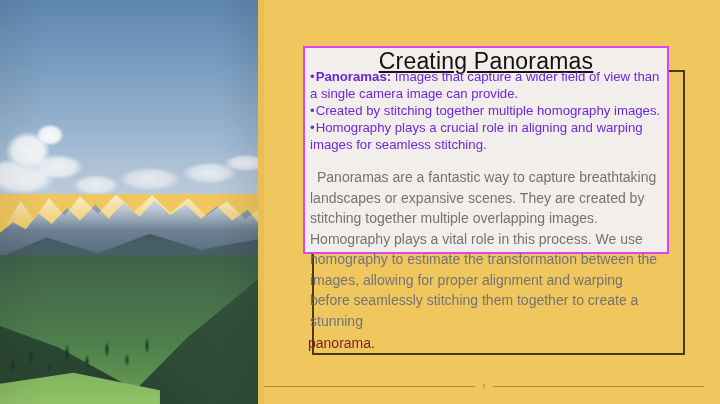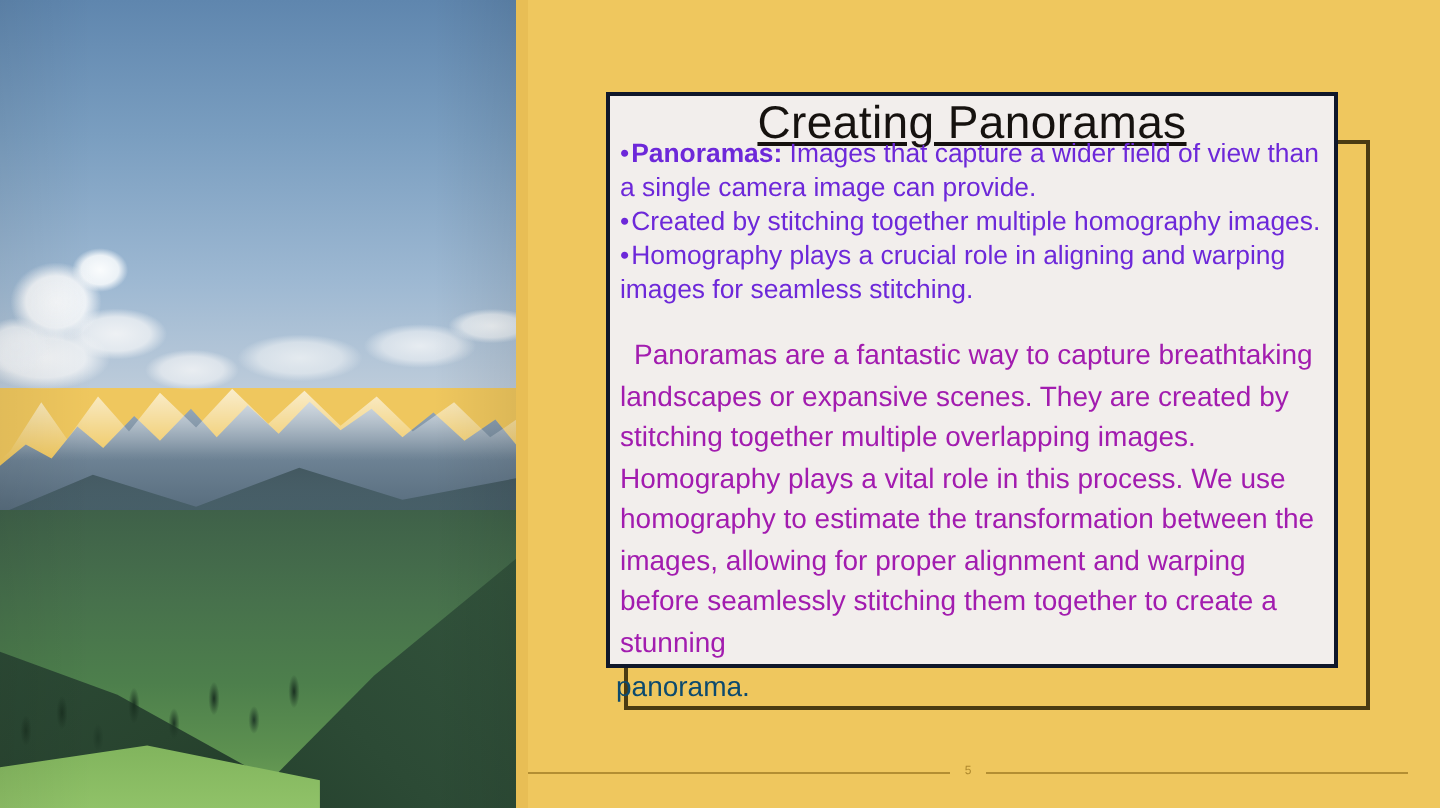--- a/index.html
+++ b/index.html
@@ -101,23 +101,23 @@
 
   
   #backbox{
     position:absolute;left:312px;top:70px;width:369px;height:281px;
     border:2px solid #4A3B12;
     background:transparent;
   }
 
   
   #contentbox{
-    position:absolute;left:303px;top:46px;width:366px;height:288px;
+    position:absolute;left:303px;top:46px;width:366px;height:208px;
     background:#F2EEEC;
-    border:2px solid #0f172a;
+    border:2px solid #d946ef;
     box-sizing:border-box;
     overflow:visible;
   }
   #title{
     text-align:center;
     font-size:23px;
     line-height:24px;
     color:#16120F;
     text-decoration:underline;
     text-underline-offset:2px;
@@ -140,27 +140,27 @@
   .bullets li::before{
     content:"\2022";
     margin-right:1px;
   }
   .bullets li b{font-weight:bold;}
   #para{
     margin:14px 0 0 0;
     padding:0 8px 0 5px;
     font-size:14px;
     line-height:20.5px;
-    color:#a21caf;
+    color:#737373;
     text-indent:7px;
   }
   
   #overflow{
     position:absolute;left:308px;top:333px;
-    font-size:14px;line-height:20.5px;color:#0c4a6e;
+    font-size:14px;line-height:20.5px;color:#7f1d1d;
   }
 
   
   #footer{
     position:absolute;left:264px;top:379px;width:440px;height:14px;
     display:flex;align-items:center;justify-content:center;gap:6px;
   }
   #footer .rule{
     height:1px;flex:1 1 auto;background:#B38E32;
   }

